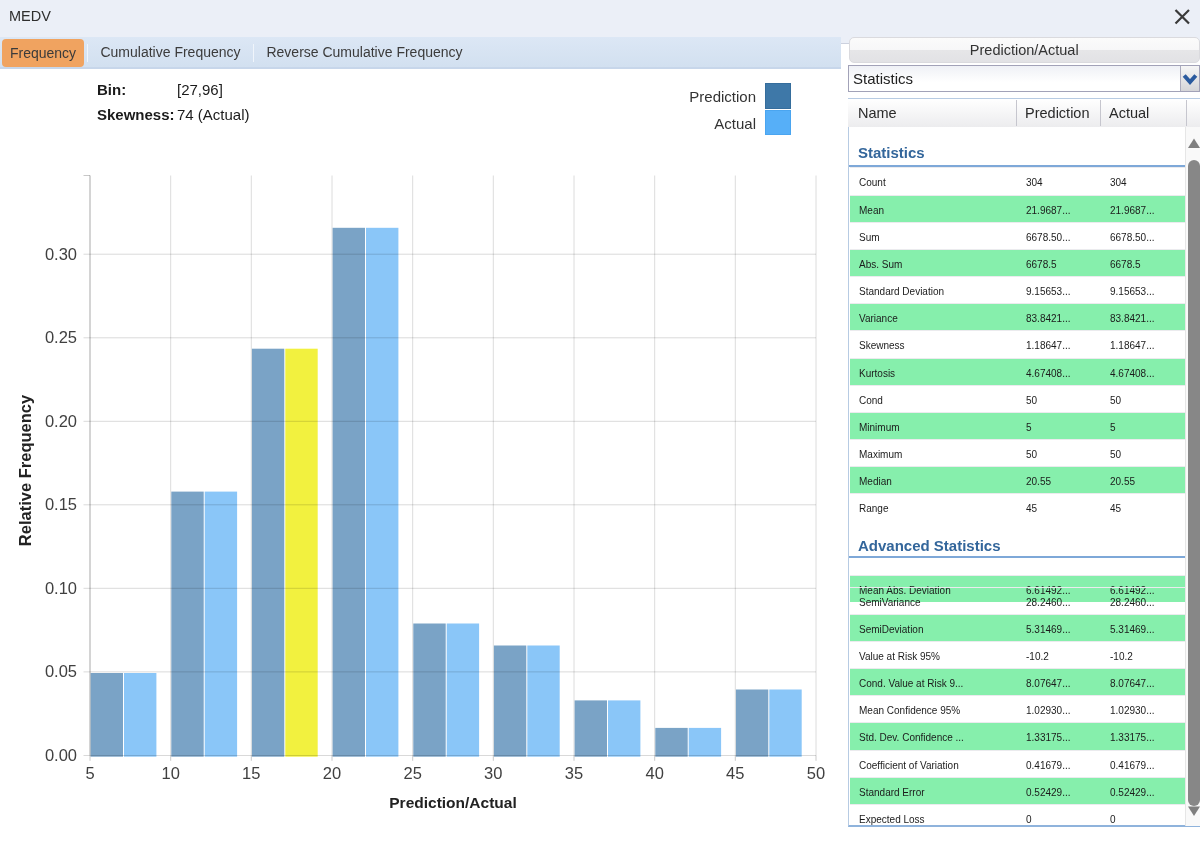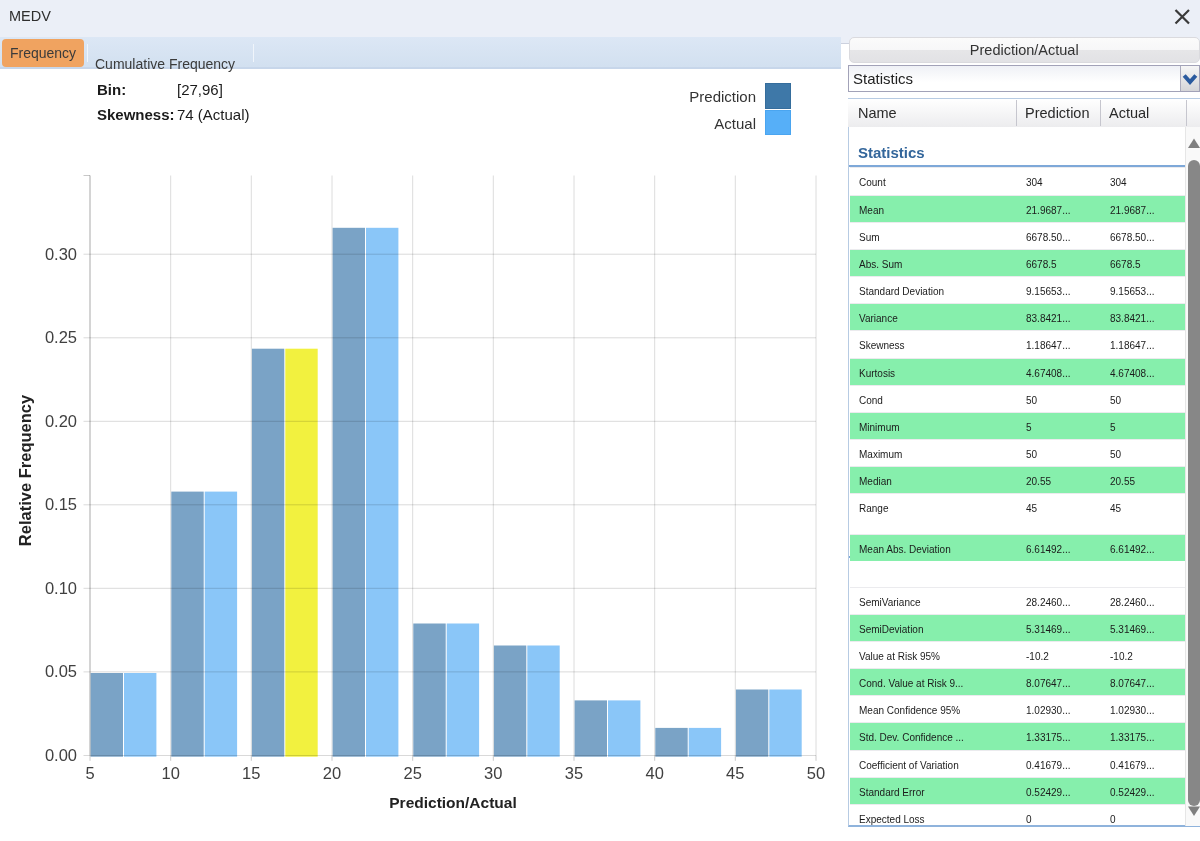--- a/index.html
+++ b/index.html
@@ -2,21 +2,21 @@
 <html><head><meta charset="utf-8"><style>
 *{margin:0;padding:0;box-sizing:border-box}
 html,body{width:1200px;height:841px;background:#fff;font-family:"Liberation Sans",sans-serif;overflow:hidden;position:relative}
 .abs{position:absolute}
 
 #titlebar{left:0;top:0;width:1200px;height:44px;background:#ebeff7;border-bottom:1px solid #ccd1de}
 #titlebar .t{position:absolute;left:9px;top:8px;font-size:14.5px;color:#2e2e2e}
 
 #tabbar{left:0;top:37px;width:841px;height:32px;background:linear-gradient(#dce7f5,#d2e0f0);border-bottom:2px solid #c7d6ea}
 #tabact{position:absolute;left:2px;top:1.5px;width:82px;height:28px;background:#f0a360;border-radius:4px;color:#3b3b3b;font-size:14px;text-align:center;line-height:28px}
-.tabtxt{position:absolute;top:12px;height:30px;line-height:30px;font-size:14px;color:#3b3b3b;text-align:left;white-space:nowrap}
+.tabtxt{position:absolute;top:0;height:30px;line-height:30px;font-size:14px;color:#3b3b3b;text-align:center;white-space:nowrap}
 .tabsep{position:absolute;top:7px;height:18px;width:1px;background:#f0f5fb}
 
 .lab{position:absolute;font-size:15px;color:#1b1b1b}
 .b{font-weight:bold}
 
 .sw{position:absolute;width:23.5px;height:23.5px}
 
 #hdrbtn{left:848.5px;top:36.5px;width:351.5px;height:26.5px;background:linear-gradient(#fbfbfb 0,#f7f7f8 49%,#e6e6e8 51%,#e2e2e5 100%);border:1px solid #dadade;border-radius:5px;text-align:center;font-size:14.5px;color:#333;line-height:25px}
 #dropdown{left:848px;top:64.5px;width:351.5px;height:27px;background:linear-gradient(#eff1f6,#ffffff 65%);border:1px solid #a2a2b8}
 #dropdown .txt{position:absolute;left:4px;top:4px;font-size:15px;color:#222}
@@ -37,20 +37,21 @@
 </style></head><body>
 <div class="abs" id="titlebar">
     <div class="t">MEDV</div>
   </div>
 <svg class="abs" style="left:1170px;top:5px" width="24" height="24" viewBox="0 0 24 24">
     <path d="M5.5 5 L19 18.5 M19 5 L5.5 18.5" stroke="#3a3a3a" stroke-width="2.2" fill="none"></path>
   </svg>
 <div class="abs" id="tabbar">
   <div id="tabact">Frequency</div>
   <div class="tabtxt" style="left:95px;width:151px">Cumulative Frequency</div>
+  <div class="tabtxt" style="left:259px;width:211px">Reverse Cumulative Frequency</div>
   <div class="tabsep" style="left:87px"></div>
   <div class="tabsep" style="left:253px"></div>
 </div>
 <div class="lab b" style="left:97px;top:81px">Bin:</div>
 <div class="lab" style="left:177px;top:81px">[27,96]</div>
 <div class="lab b" style="left:97px;top:106px">Skewness:</div>
 <div class="lab" style="left:177px;top:106px">74 (Actual)</div>
 <div class="lab" style="left:600px;top:88px;width:156px;text-align:right;font-size:15px;color:#333">Prediction</div>
 <div class="lab" style="left:600px;top:114.5px;width:156px;text-align:right;font-size:15px;color:#333">Actual</div>
 <div class="sw" style="left:766px;top:84px;background:#3e78a8;outline:1px solid #356d9c"></div>
@@ -209,21 +210,21 @@
       <span class="c2">20.55</span>
       <span class="c3">20.55</span>
     </div>
 <div class="row" style="top:366.4px;height:27.2px">
       <span class="c1">Range</span>
       <span class="c2">45</span>
       <span class="c3">45</span>
     </div>
 <div class="sect" style="top:410px">Advanced Statistics</div>
 <div class="sline" style="top:429px"></div>
-<div class="row g" style="top:407px;height:27.2px">
+<div class="row g" style="top:448px;height:27.2px">
       <span class="c1">Mean Abs. Deviation</span>
       <span class="c2">6.61492...</span>
       <span class="c3">6.61492...</span>
     </div>
 <div class="row" style="top:459.6px;height:27.2px">
       <span class="c1">SemiVariance</span>
       <span class="c2">28.2460...</span>
       <span class="c3">28.2460...</span>
     </div>
 <div class="row g" style="top:486.7px;height:27.2px">

